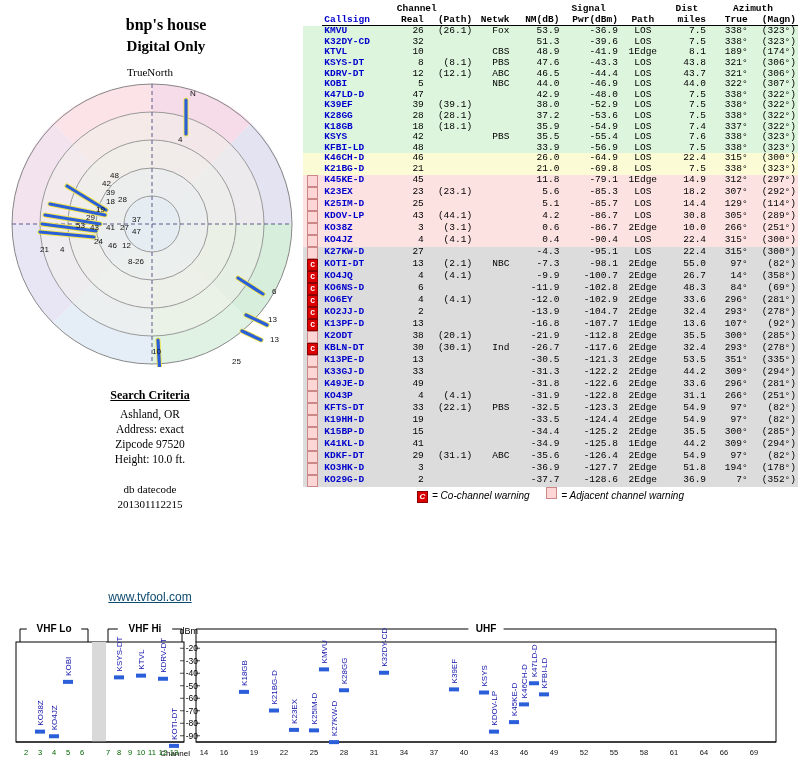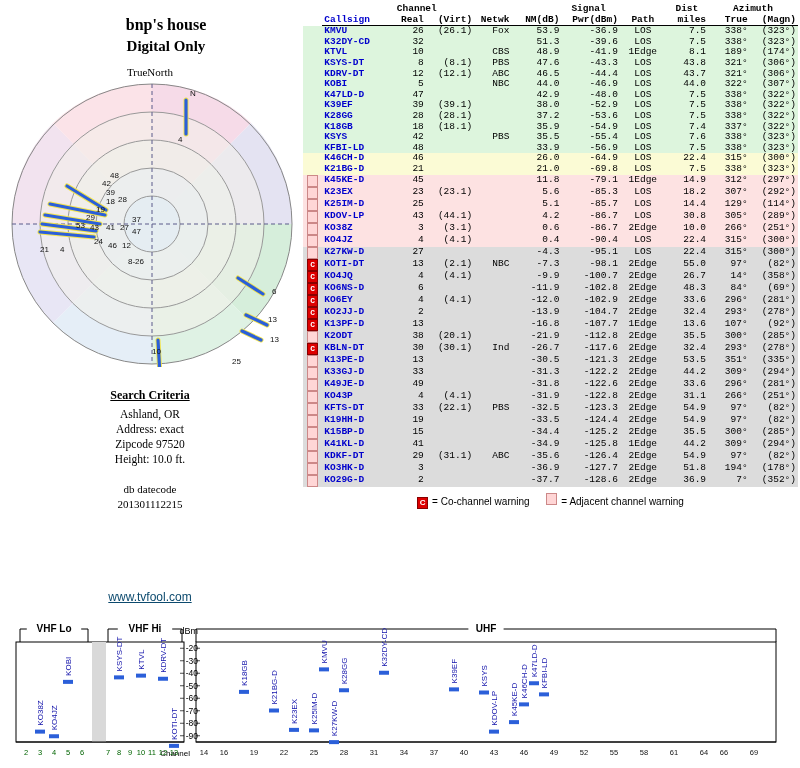--- a/index.html
+++ b/index.html
@@ -35,21 +35,21 @@
   .c-dist{text-align:right;width:40px;}
   .c-true{text-align:right;width:40px;}
   .c-magn{text-align:right;width:46px;}
   .warn-cell{width:16px;text-align:center;padding:0;}
   .w-co{display:inline-block;width:9px;height:10px;line-height:10px;background:#dd0000;color:#fff;font-weight:bold;font-size:8px;text-align:center;border:1px solid #880000;}
   .w-adj{display:inline-block;width:9px;height:10px;line-height:10px;background:#ffd6d6;color:#cc0000;font-weight:bold;font-size:8px;text-align:center;border:1px solid #cc8888;}
   .row-green{background:#ddf5dd;}
   .row-yellow{background:#fbfbd5;}
   .row-pink{background:#fde2e2;}
   .row-gray{background:#dcdcdc;}
-  #legend{margin-top:6px;font-family:"Liberation Sans",sans-serif;font-size:10px;text-align:center;}
+  #legend{font-family:"Liberation Sans",sans-serif;font-size:10px;text-align:center;font-style:italic;}
   #legend span.box{margin-right:4px;}
 
   
   #tvfool-link{position:absolute;left:0;top:590px;width:300px;text-align:center;font-size:12px;}
   #tvfool-link a{color:#0c4a6e;text-decoration:underline;}
 
   
   #bottom-chart{position:absolute;left:8px;top:620px;width:784px;height:145px;}
   #bottom-svg{position:absolute;left:0;top:0;}
 </style>
@@ -169,21 +169,21 @@
         <th class="warn-cell"></th>
         <th colspan="4" class="hdr-group">Channel</th>
         <th colspan="3" class="hdr-group">Signal</th>
         <th class="hdr-group">Dist</th>
         <th colspan="2" class="hdr-group">Azimuth</th>
       </tr>
       <tr>
         <th class="warn-cell"></th>
         <th class="hdr-sub c-call">Callsign</th>
         <th class="hdr-sub c-real">Real</th>
-        <th class="hdr-sub c-virt">(Virt)</th>
+        <th class="hdr-sub c-virt">(Path)</th>
         <th class="hdr-sub c-netw">Netwk</th>
         <th class="hdr-sub c-nm">NM(dB)</th>
         <th class="hdr-sub c-pwr">Pwr(dBm)</th>
         <th class="hdr-sub c-path">Path</th>
         <th class="hdr-sub c-dist">miles</th>
         <th class="hdr-sub c-true">True</th>
         <th class="hdr-sub c-magn">(Magn)</th>
       </tr>
     </thead>
     <tbody id="table-body">

